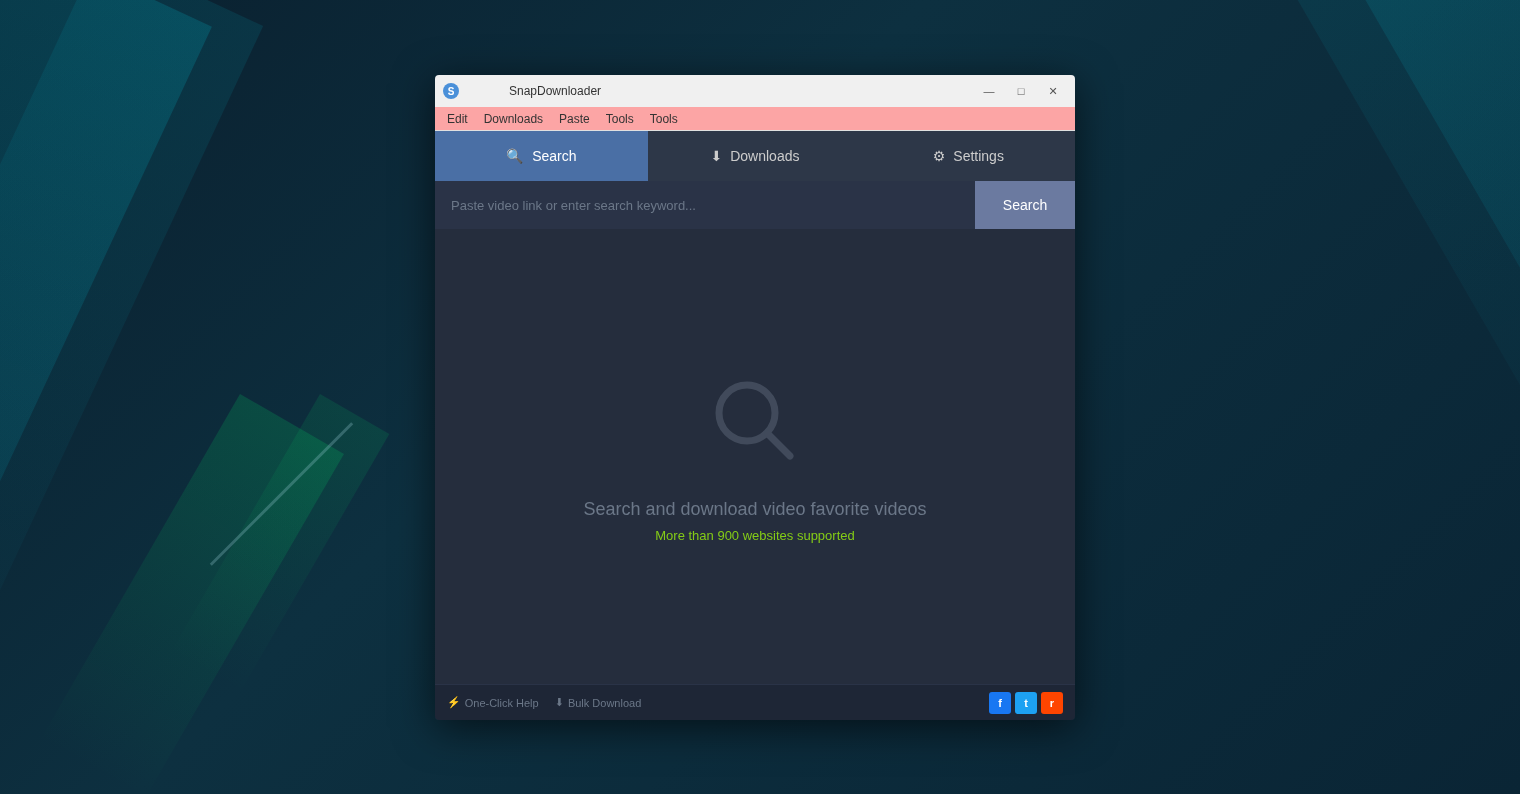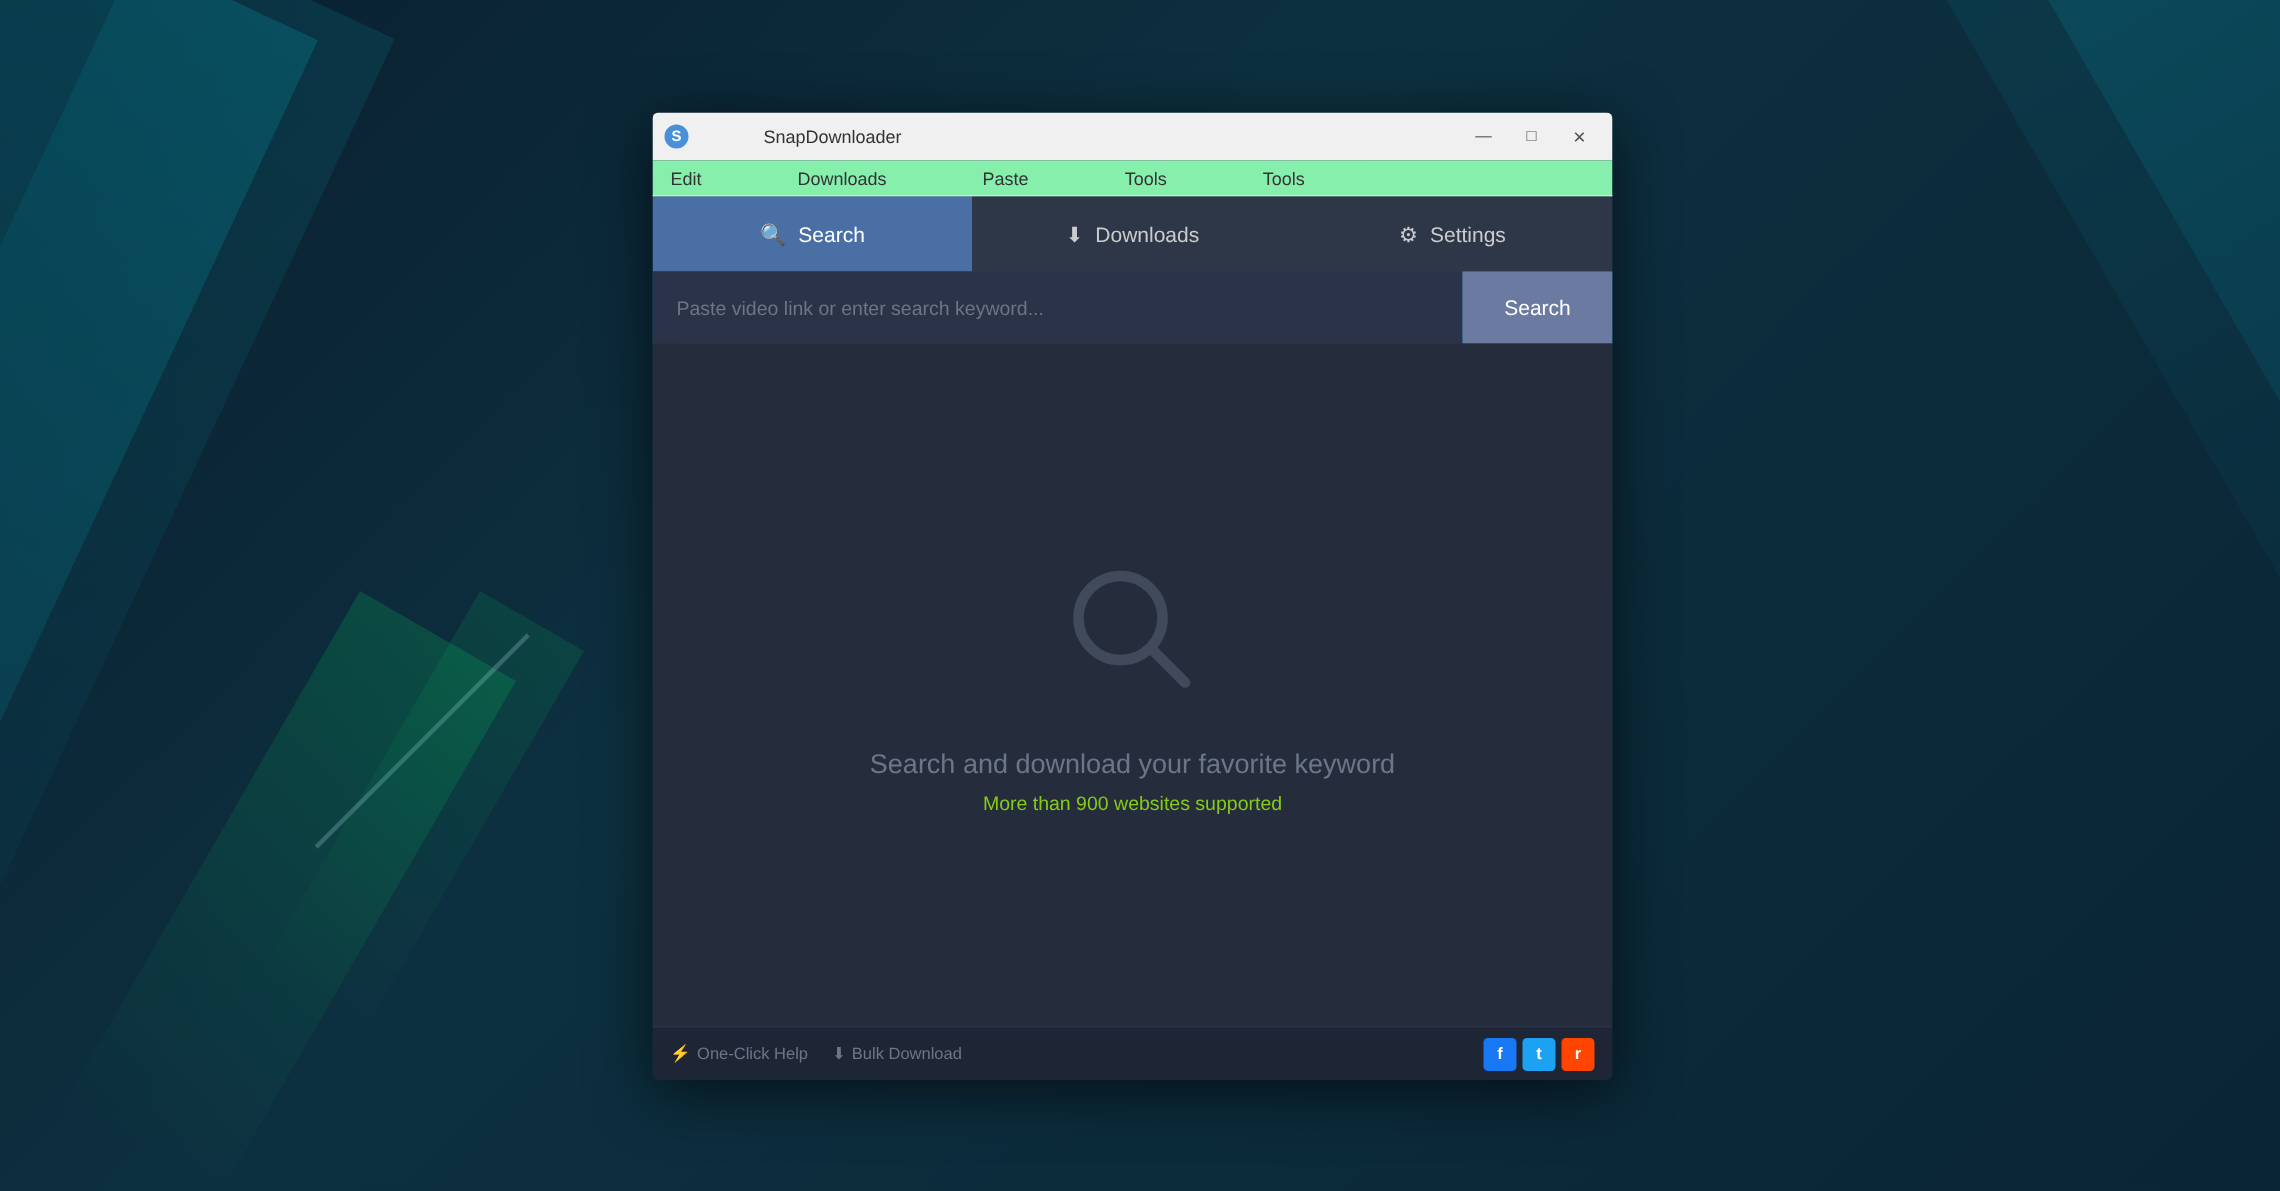--- a/index.html
+++ b/index.html
@@ -135,28 +135,27 @@
       cursor: pointer;
       border-radius: 2px;
       font-size: 11px;
       color: #555;
       background: transparent;
       border: none;
     }
 
     
     .menubar {
-      background: #86efac;
+      background: #fca5a5;
       height: 24px;
       display: flex;
       align-items: center;
       padding: 0 4px;
       border-bottom: 1px solid #e0e0e0;
       flex-shrink: 0;
-      gap: 48px;
     }
 
     .menu-item {
       padding: 2px 8px;
       font-size: 12px;
       color: #333;
       cursor: pointer;
       border-radius: 2px;
     }
 
@@ -186,21 +185,21 @@
     }
 
     .tab-icon {
       font-size: 14px;
     }
 
     
     .searchbar {
       display: flex;
       flex-shrink: 0;
-      background: #0369a1;
+      background: #000000;
     }
 
     .search-input {
       flex: 1;
       background: #2a3347;
       border: none;
       outline: none;
       padding: 0 16px;
       height: 48px;
       font-size: 13px;
@@ -355,21 +354,21 @@
     <button class="search-btn">Search</button>
   </div>
 
   <div class="main-content">
     <div class="search-illustration">
       <svg viewBox="0 0 100 100" fill="none" xmlns="http://www.w3.org/2000/svg">
         <circle cx="42" cy="42" r="28" stroke="#6b7788" stroke-width="7" fill="none"></circle>
         <line x1="63" y1="63" x2="85" y2="85" stroke="#6b7788" stroke-width="7" stroke-linecap="round"></line>
       </svg>
     </div>
-    <p class="main-title">Search and download your favorite keyword</p>
+    <p class="main-title">Search and download video favorite videos</p>
     <p class="main-subtitle">More than 900 websites supported</p>
   </div>
 
   <div class="footer">
     <div class="footer-left">
       <div class="footer-item">
         <span>⚡</span>
         <span>One-Click Help</span>
       </div>
       <div class="footer-item">

